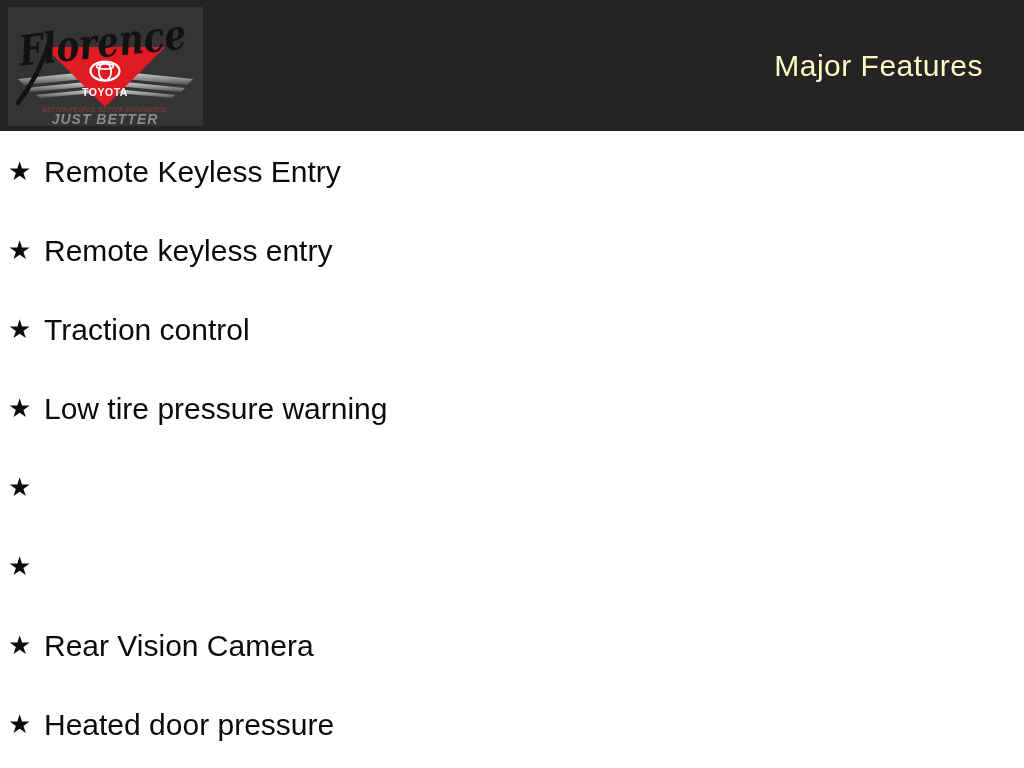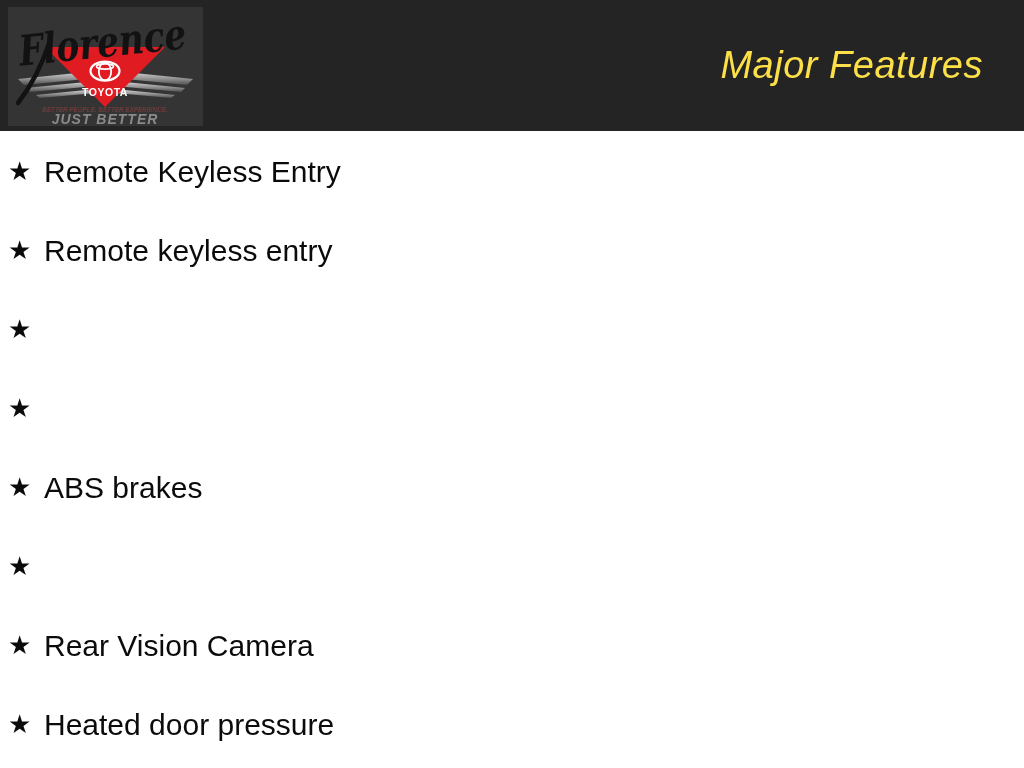--- a/index.html
+++ b/index.html
@@ -12,25 +12,24 @@
   .header {
     position: relative;
     width: 1024px; height: 131px;
     background: #242424;
     display: flex;
     align-items: center;
     justify-content: flex-end;
     padding-right: 41px;
   }
   .header-title {
-    color: #fde047;
-    font-size: 38px;
+    color: #fef9c3;
+    font-size: 30px;
     font-weight: 400;
     letter-spacing: 0.5px;
-    font-style: italic;
   }
   .logo-wrap {
     position: absolute;
     left: 8px; top: 7px;
     width: 195px; height: 119px;
   }
   .features {
     padding: 24px 0 0 8px;
     list-style: none;
   }
@@ -101,27 +100,28 @@
     <li class="feature-item">
       <span class="star">★</span>
       <span>Remote Keyless Entry</span>
     </li>
     <li class="feature-item">
       <span class="star">★</span>
       <span>Remote keyless entry</span>
     </li>
     <li class="feature-item">
       <span class="star">★</span>
+      <span>Traction control</span>
     </li>
     <li class="feature-item">
       <span class="star">★</span>
+      <span>Low tire pressure warning</span>
     </li>
     <li class="feature-item">
       <span class="star">★</span>
-      <span>ABS brakes</span>
     </li>
     <li class="feature-item">
       <span class="star">★</span>
     </li>
     <li class="feature-item">
       <span class="star">★</span>
       <span>Rear Vision Camera</span>
     </li>
     <li class="feature-item">
       <span class="star">★</span>

